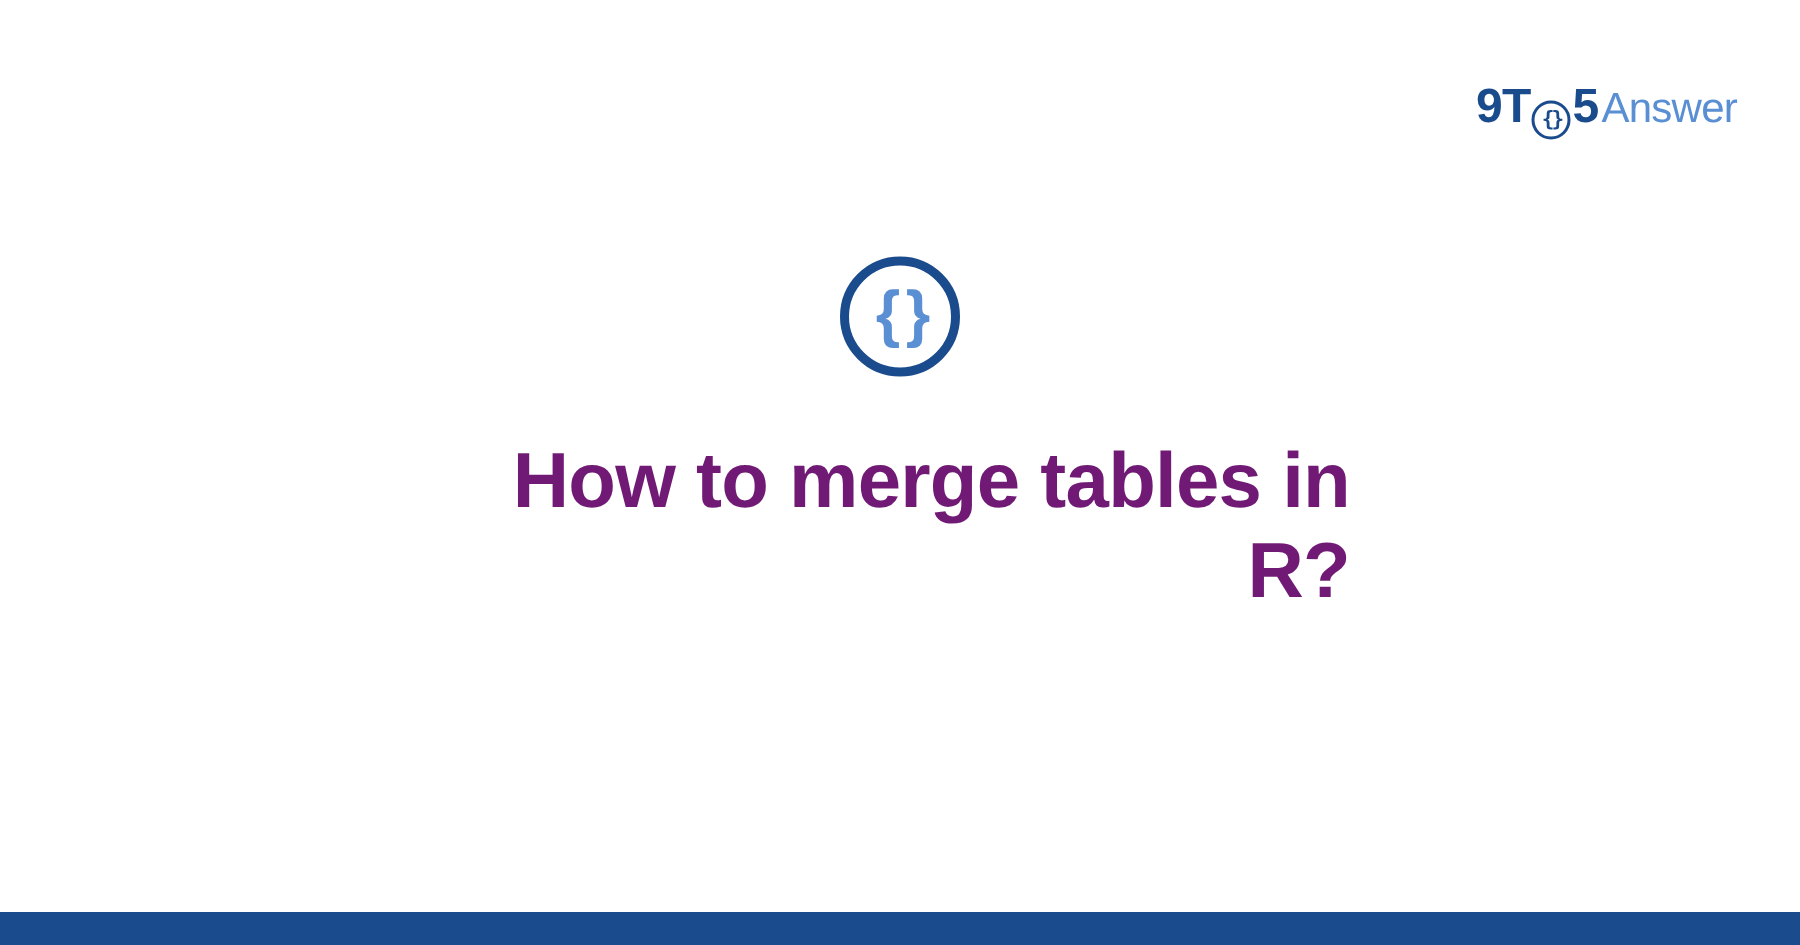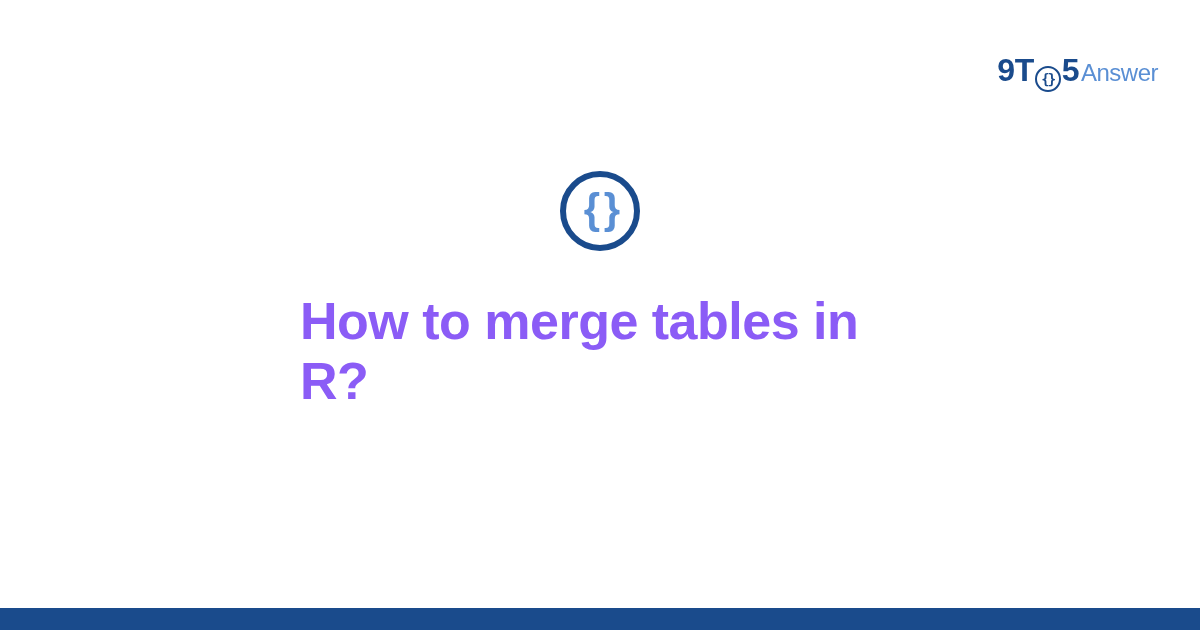--- a/index.html
+++ b/index.html
@@ -48,21 +48,21 @@
       font-family: monospace;
       letter-spacing: -2px;
     }
     .logo-5 {
       font-size: 32px;
       font-weight: 700;
       color: #1a4b8c;
       letter-spacing: -0.5px;
     }
     .logo-answer {
-      font-size: 24px;
+      font-size: 28px;
       font-weight: 400;
       color: #5a8fd4;
       letter-spacing: -0.5px;
       margin-left: 2px;
     }
     .center-content {
       position: absolute;
       top: 50%;
       left: 50%;
       transform: translate(-50%, -60%);
@@ -86,22 +86,22 @@
       color: #5a8fd4;
       font-family: "Segoe UI", Arial, sans-serif;
       letter-spacing: -4px;
       line-height: 1;
       position: relative;
       top: -2px;
     }
     .question-title {
       font-size: 52px;
       font-weight: 700;
-      color: #8b5cf6;
-      text-align: left;
+      color: #701a75;
+      text-align: right;
       letter-spacing: -0.5px;
     }
     .bottom-bar {
       position: absolute;
       bottom: 0;
       left: 0;
       right: 0;
       height: 22px;
       background: #1a4b8c;
     }

